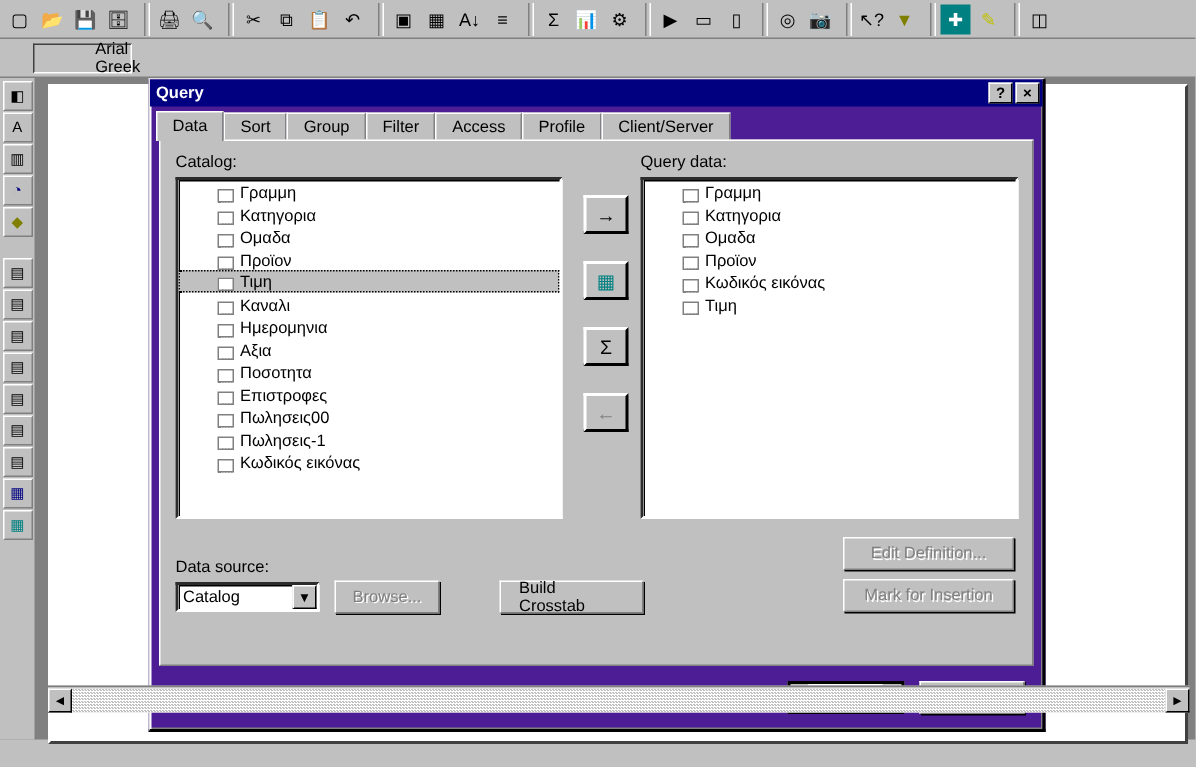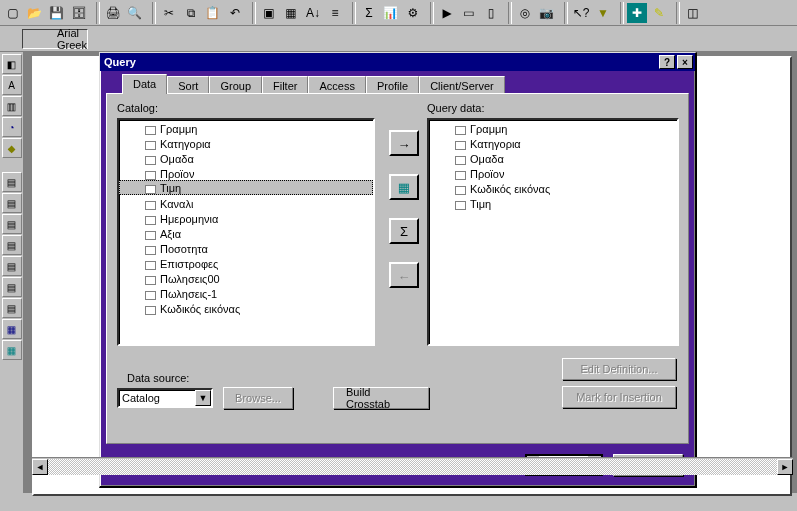--- a/index.html
+++ b/index.html
@@ -39,21 +39,21 @@
     border-bottom: 1px solid #808080;
     display: flex; align-items: center;
     padding-left: 22px;
   }
   .font-combo {
     width: 66px; height: 20px;
     border: 1px solid #808080;
     border-top-color:#404040; border-left-color:#404040;
     border-right-color:#fff; border-bottom-color:#fff;
     background:#c0c0c0;
-    display:flex; align-items:center; justify-content:flex-end;padding-left:47px;
+    display:flex; align-items:center; justify-content:center;padding-left:47px;
   }
 
   
   .mdi {
     position: absolute; left: 0; top: 52px; right:0; bottom: 18px;
     background: #808080;
     display: flex;
   }
   
   .vtoolbar {
@@ -97,22 +97,22 @@
   .titlebtn {
     width:16px; height:14px; background:#c0c0c0; color:#000;
     border:1px solid #fff; border-right-color:#000; border-bottom-color:#000;
     margin-left:2px; font-size:10px; font-family:Arial;
     display:flex;align-items:center;justify-content:center; font-weight:bold;
   }
   .dlg-body { flex:1; position:relative; padding:2px; }
 
   
   .tabstrip {
-    display:flex; align-items:center; height:20px;
-    padding-left:20px;
+    display:flex; align-items:flex-start; height:20px;
+    padding-left:2px;
   }
   .tab {
     padding:3px 10px; font-size:11px; background:#c0c0c0;
     border:1px solid #fff; border-bottom:none;
     border-right-color:#808080;
     position:relative; top:1px;
     cursor:default;
   }
   .tab.active { background:#c0c0c0; z-index:2; padding-bottom:4px; top:1px;}
   .tab:not(.active){ top:2px; }
@@ -389,21 +389,21 @@
               <span class="tree-chk"></span>
               <span>Τιμη</span>
             </div>
           </div>
 
         <div style="position:absolute; right:12px; top:264px; display:flex; flex-direction:column; gap:6px; width:114px;">
           <div class="btn3d disabled" style="width:114px">Edit Definition...</div>
           <div class="btn3d disabled" style="width:114px">Mark for Insertion</div>
         </div>
 
-        <span class="section-label" style="left:20px; top:278px">Data source:</span>
+        <span class="section-label" style="left:10px; top:278px">Data source:</span>
         <div class="combo" style="left:10px; top:294px; width:96px">
           <span>Catalog</span>
           <div class="arr">▼</div>
         </div>
         <div class="btn3d disabled" style="position:absolute; left:116px; top:293px; width:70px">Browse...</div>
         <div class="btn3d" style="position:absolute; left:226px; top:293px; width:96px">Build Crosstab</div>
       </div>
 
       <div class="dlg-buttons">
         <div class="btn3d default">

